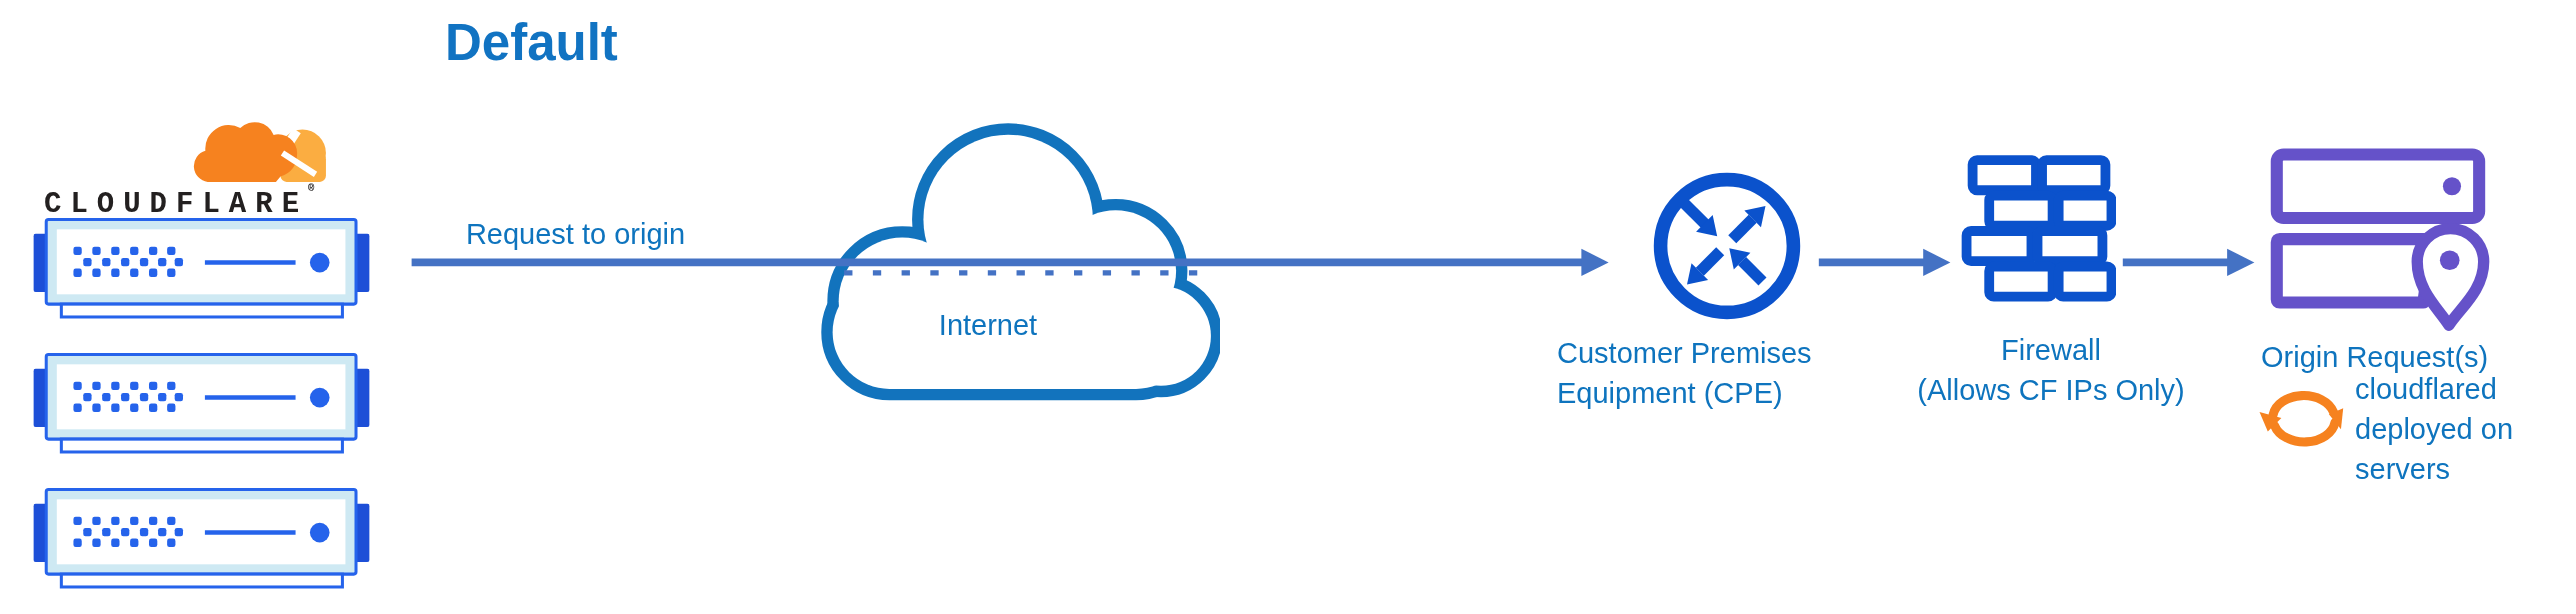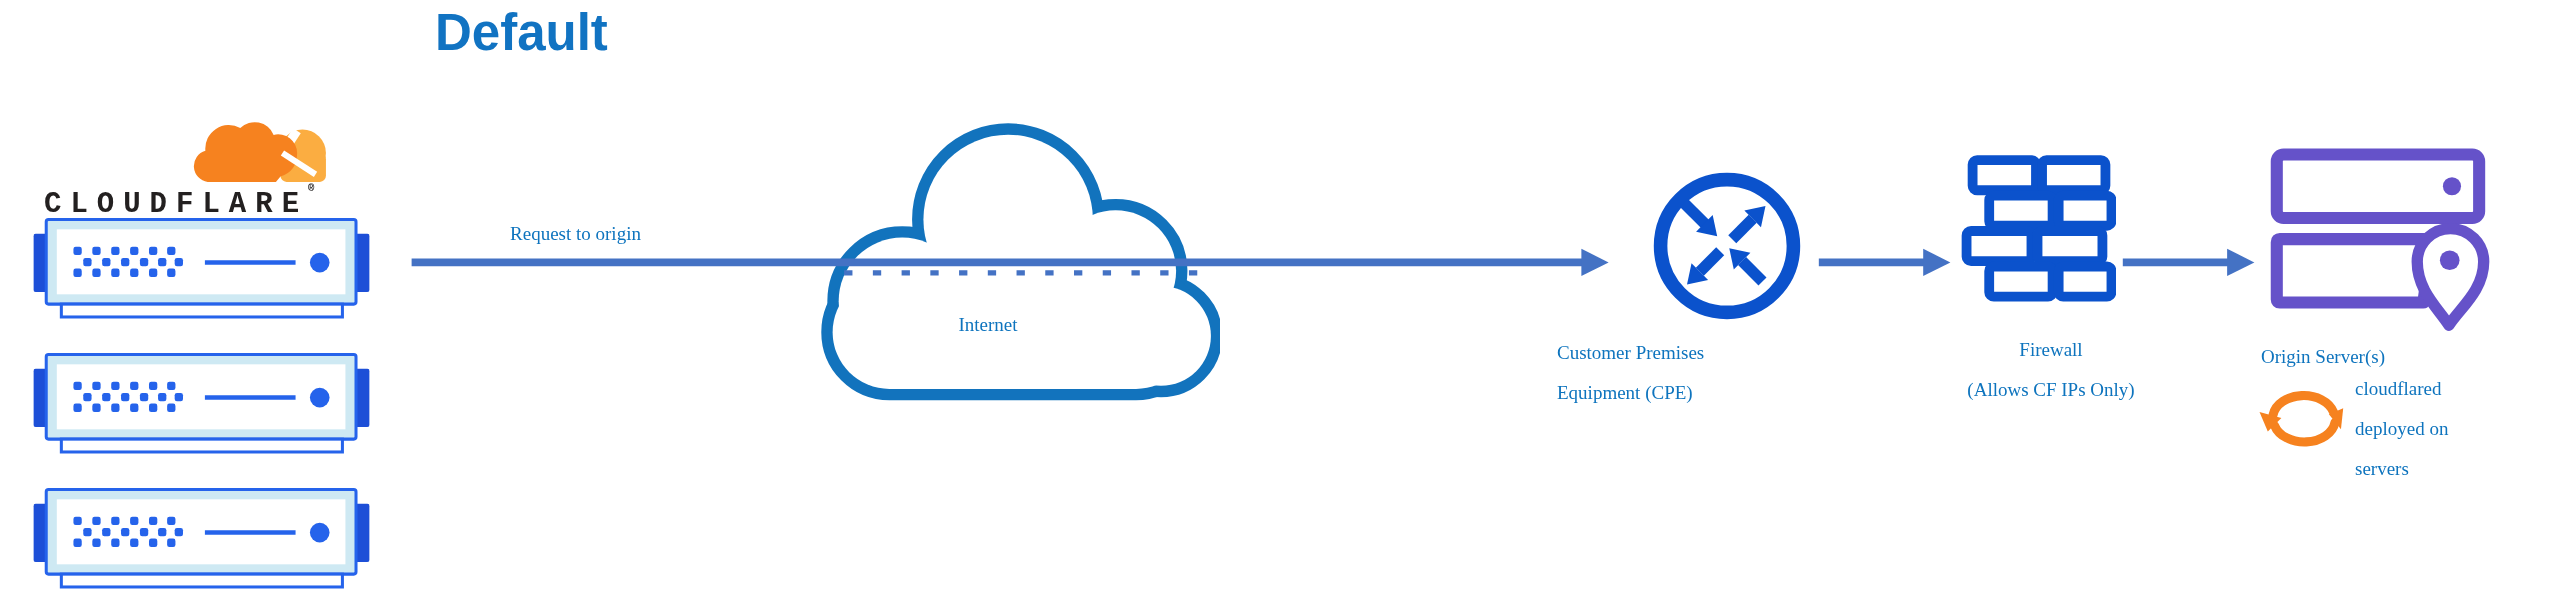--- a/index.html
+++ b/index.html
@@ -7,30 +7,29 @@
     position:relative;
     width:2576px;height:614px;
     background:#fff;
     font-family:"Liberation Sans", sans-serif;
     overflow:hidden;
   }
   .abs{position:absolute;}
   .label{
     position:absolute;
     color:var(--label-blue);
-    font-size:19px;
+    font-size:29px;
     line-height:38px;
     white-space:pre-line;
-    font-family:Liberation Serif, serif;
   }
   .center{text-align:center;}
   #page-title{
     position:absolute;
     left:433px;top:0px;
-    margin:2px;
+    margin:12px;
     color:var(--title-blue);
     font-size:51px;line-height:61px;
     font-weight:600;
   }
   #wordmark{
     position:absolute;
     left:44px;top:182px;
     color:var(--wordmark-black);
     font-size:29px;font-weight:800;
     letter-spacing:9px;
@@ -197,19 +196,19 @@
       <polygon points="113,33 94,41 110,61"></polygon>
     </g>
   </svg>
 
   <div class="label center" style="left:424px;top:215px;width:303px">Request to origin</div>
   <div class="label center" style="left:897px;top:306px;width:182px">Internet</div>
   <div class="label center" style="left:1877px;top:330px;width:348px;line-height:40px">Firewall
 (Allows CF IPs Only)</div>
   <div class="label" style="left:1557px;top:333px;line-height:40px">Customer Premises
 Equipment (CPE)</div>
-  <div class="label" style="left:2261px;top:338px">Origin Server(s)</div>
+  <div class="label" style="left:2261px;top:338px">Origin Request(s)</div>
   <div class="label" style="left:2355px;top:369px;line-height:40px">cloudflared
 deployed on
 servers</div>
 
 </div>
 
 
 </body></html>

